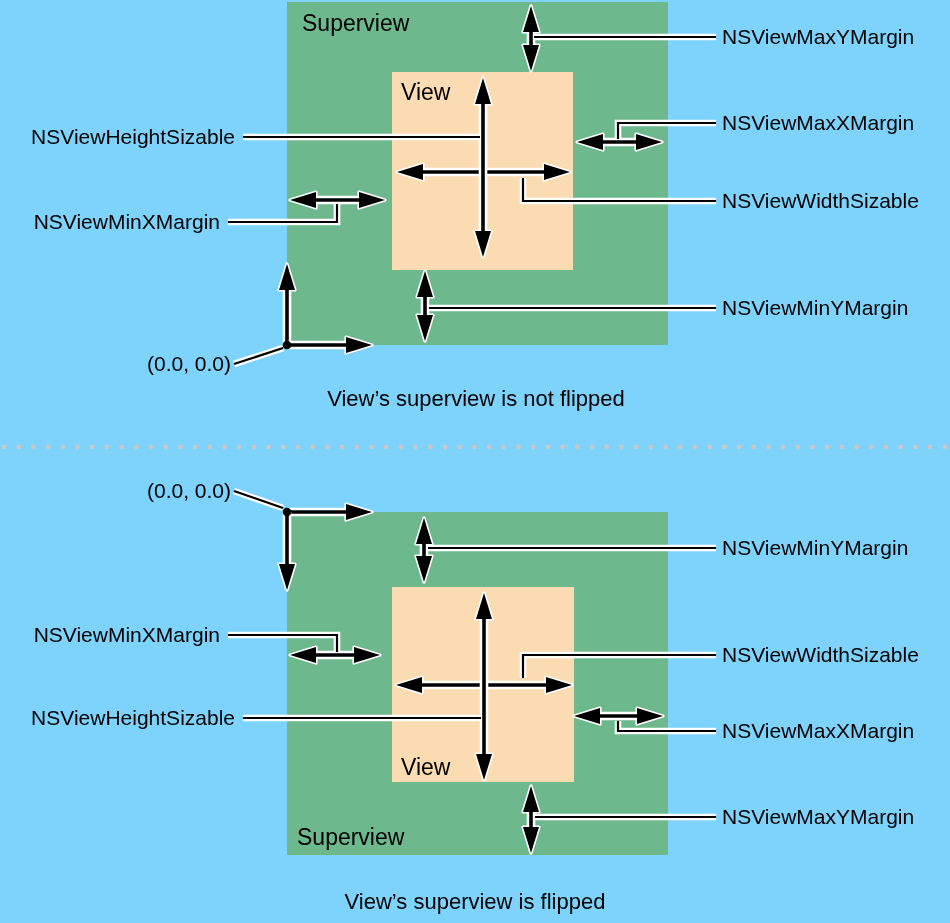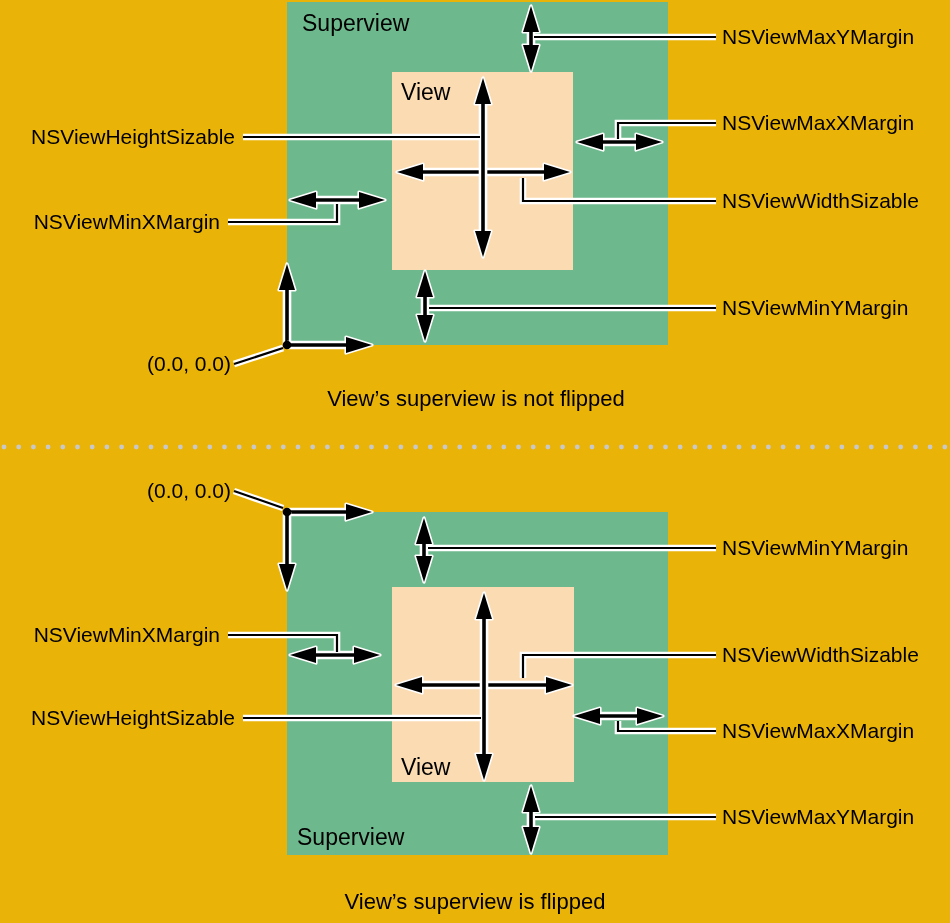--- a/index.html
+++ b/index.html
@@ -1,16 +1,16 @@
 <!DOCTYPE html>
 <html><head>
 <meta charset="utf-8">
 <style>
   html,body{margin:0;padding:0;background:#ffffff;}
-  .stage{position:relative;width:950px;height:923px;background:#eab308;}
+  .stage{position:relative;width:950px;height:923px;background:#7dd3fc;}
   svg{display:block;}
   text{font-family:"Liberation Sans","DejaVu Sans",sans-serif;fill:#000;}
   .lbl{font-size:21px;}
   .ttl{font-size:23px;}
   .cap{font-size:22px;text-anchor:middle;}
   .org{font-size:21px;text-anchor:end;}
   .endlbl{text-anchor:end;}
 </style>
 </head>
 <body>

